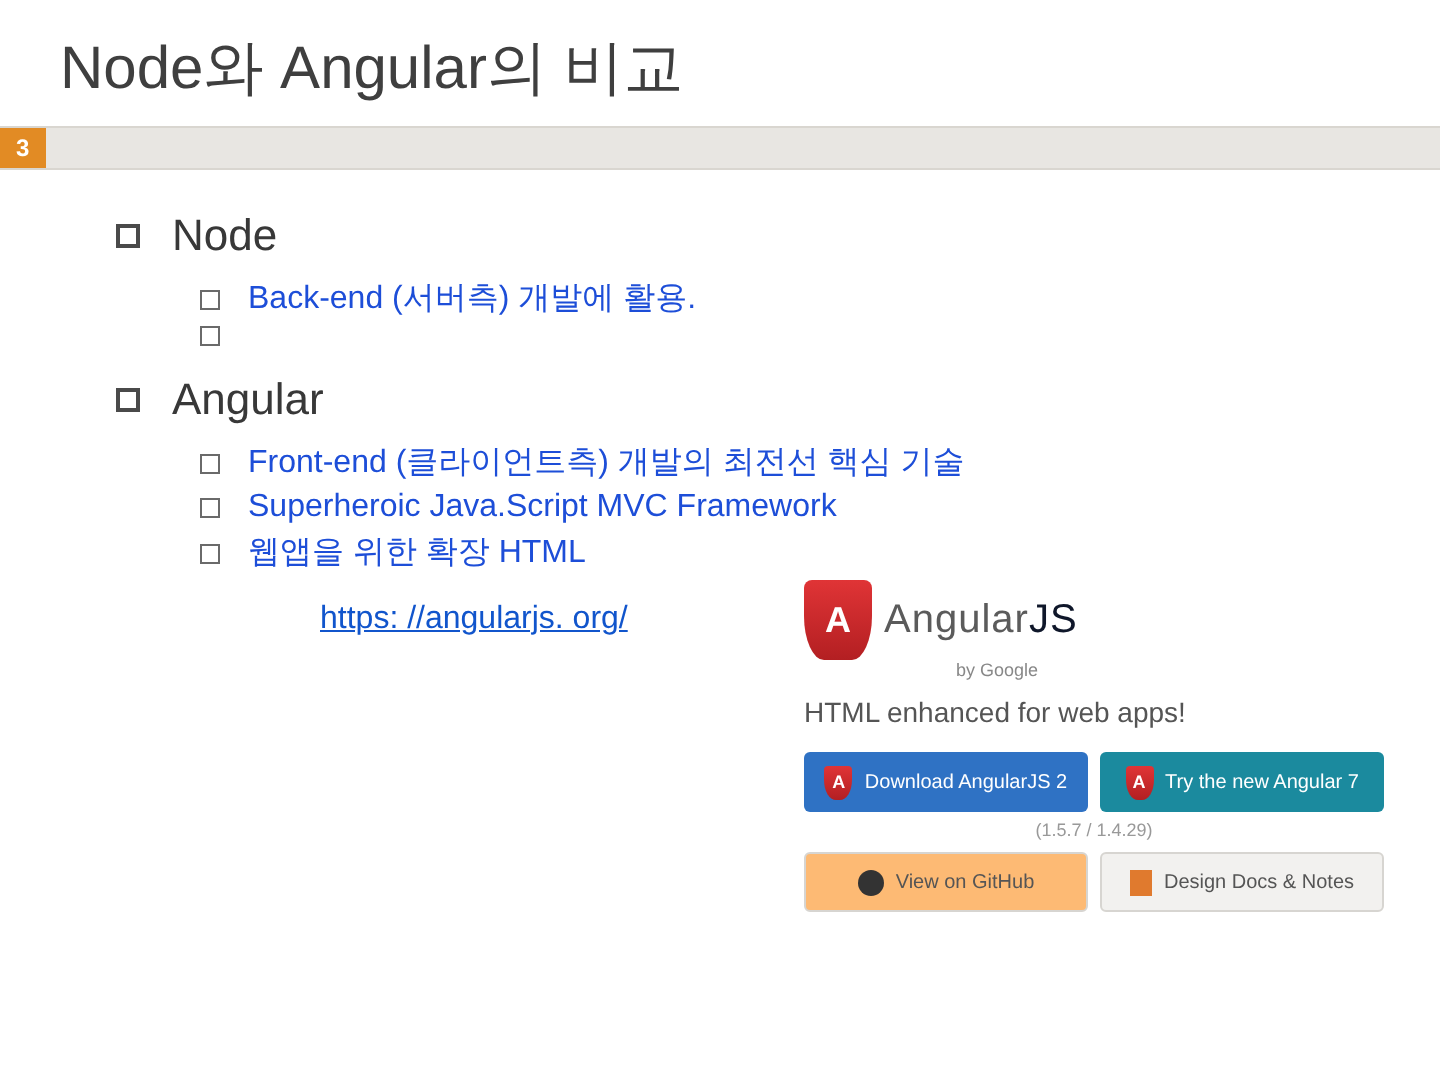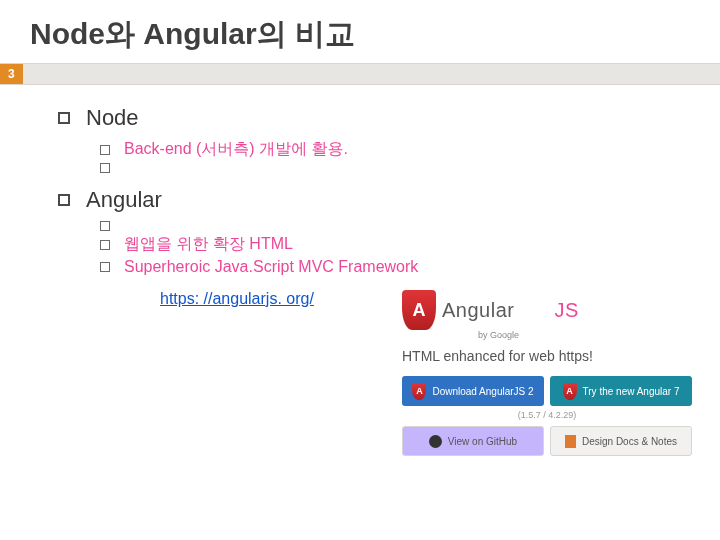--- a/index.html
+++ b/index.html
@@ -13,21 +13,21 @@
     overflow: hidden;
   }
   .slide {
     position: relative;
     width: 720px;
     height: 540px;
     box-sizing: border-box;
   }
   .title {
     font-size: 30px;
-    font-weight: 700;
+    font-weight: 400;
     color: #3f3f3f;
     padding: 14px 0 8px 30px;
   }
   .bar {
     position: relative;
     height: 20px;
     background: #e8e6e2;
     border-top: 1px solid #d9d6d0;
     border-bottom: 1px solid #d9d6d0;
   }
@@ -62,21 +62,21 @@
     width: 12px;
     height: 12px;
     border: 2px solid #4a4a4a;
     margin-right: 16px;
     box-sizing: border-box;
   }
   .sub {
     display: flex;
     align-items: center;
     font-size: 16px;
-    color: #ec4899;
+    color: #1d4ed8;
     margin: 3px 0 3px 60px;
   }
   .sq-empty {
     display: inline-block;
     width: 10px;
     height: 10px;
     border: 1.5px solid #6a6a6a;
     margin-right: 14px;
     box-sizing: border-box;
     flex: 0 0 auto;
@@ -114,21 +114,21 @@
     justify-content: center;
     color: #fff;
     font-weight: 700;
     font-size: 18px;
   }
   .brand {
     font-size: 20px;
     color: #5b5b5b;
     letter-spacing: 0.5px;
   }
-  .brand .red { color: #ec4899; margin-left: 40px; }
+  .brand .red { color: #0f172a; }
   .bygoogle {
     font-size: 9px;
     color: #888;
     margin-left: 44px;
     margin-top: -4px;
     margin-bottom: 6px;
     padding-left: 32px;
   }
   .tagline {
     font-size: 14px;
@@ -148,21 +148,21 @@
     font-size: 10px;
     display: flex;
     align-items: center;
     gap: 6px;
     justify-content: center;
     min-height: 30px;
     box-sizing: border-box;
   }
   .btn-blue { background: #2f72c4; }
   .btn-teal { background: #1b8a9e; }
-  .btn-gray { background: #c4b5fd; color: #555; border: 1px solid #d7d5d1; }
+  .btn-gray { background: #fdba74; color: #555; border: 1px solid #d7d5d1; }
   .btn-lite { background: #f2f1ef; color: #555; border: 1px solid #d7d5d1; }
   .mini-shield {
     width: 14px;
     height: 17px;
     background: linear-gradient(#e03436,#b31f22);
     border-radius: 2px 2px 6px 6px / 2px 2px 10px 10px;
     display: inline-flex;
     align-items: center;
     justify-content: center;
     color: #fff;
@@ -218,55 +218,56 @@
       </div>
     </div>
 
     <div class="section">
       <div class="section-row">
         <span class="bullet-sq"></span>
         <span>Angular</span>
       </div>
       <div class="sub">
         <span class="sq-empty"></span>
+        <span>Front-end (클라이언트측) 개발의 최전선 핵심 기술</span>
+      </div>
+      <div class="sub">
+        <span class="sq-empty"></span>
+        <span>Superheroic Java.Script MVC Framework</span>
       </div>
       <div class="sub">
         <span class="sq-empty"></span>
         <span>웹앱을 위한 확장 HTML</span>
-      </div>
-      <div class="sub">
-        <span class="sq-empty"></span>
-        <span>Superheroic Java.Script MVC Framework</span>
       </div>
     </div>
 
     <a class="link">https: //angularjs. org/</a>
   </div>
 
   <div class="promo">
     <div class="promo-head">
       <div class="shield">A</div>
       <div class="brand">
         <span>Angular</span><span class="red">JS</span>
       </div>
     </div>
     <div class="bygoogle">by Google</div>
-    <div class="tagline">HTML enhanced for web https!</div>
+    <div class="tagline">HTML enhanced for web apps!</div>
 
     <div class="btn-row">
       <div class="btn btn-blue">
         <span class="mini-shield">A</span>
         <span>Download AngularJS 2</span>
       </div>
       <div class="btn btn-teal">
         <span class="mini-shield">A</span>
         <span>Try the new Angular 7</span>
       </div>
     </div>
-    <div class="ver">(1.5.7 / 4.2.29)</div>
+    <div class="ver">(1.5.7 / 1.4.29)</div>
 
     <div class="btn-row">
       <div class="btn btn-gray">
         <span class="octo"></span>
         <span>View on GitHub</span>
       </div>
       <div class="btn btn-lite">
         <span class="doc-icon"></span>
         <span>Design Docs &amp; Notes</span>
       </div>

